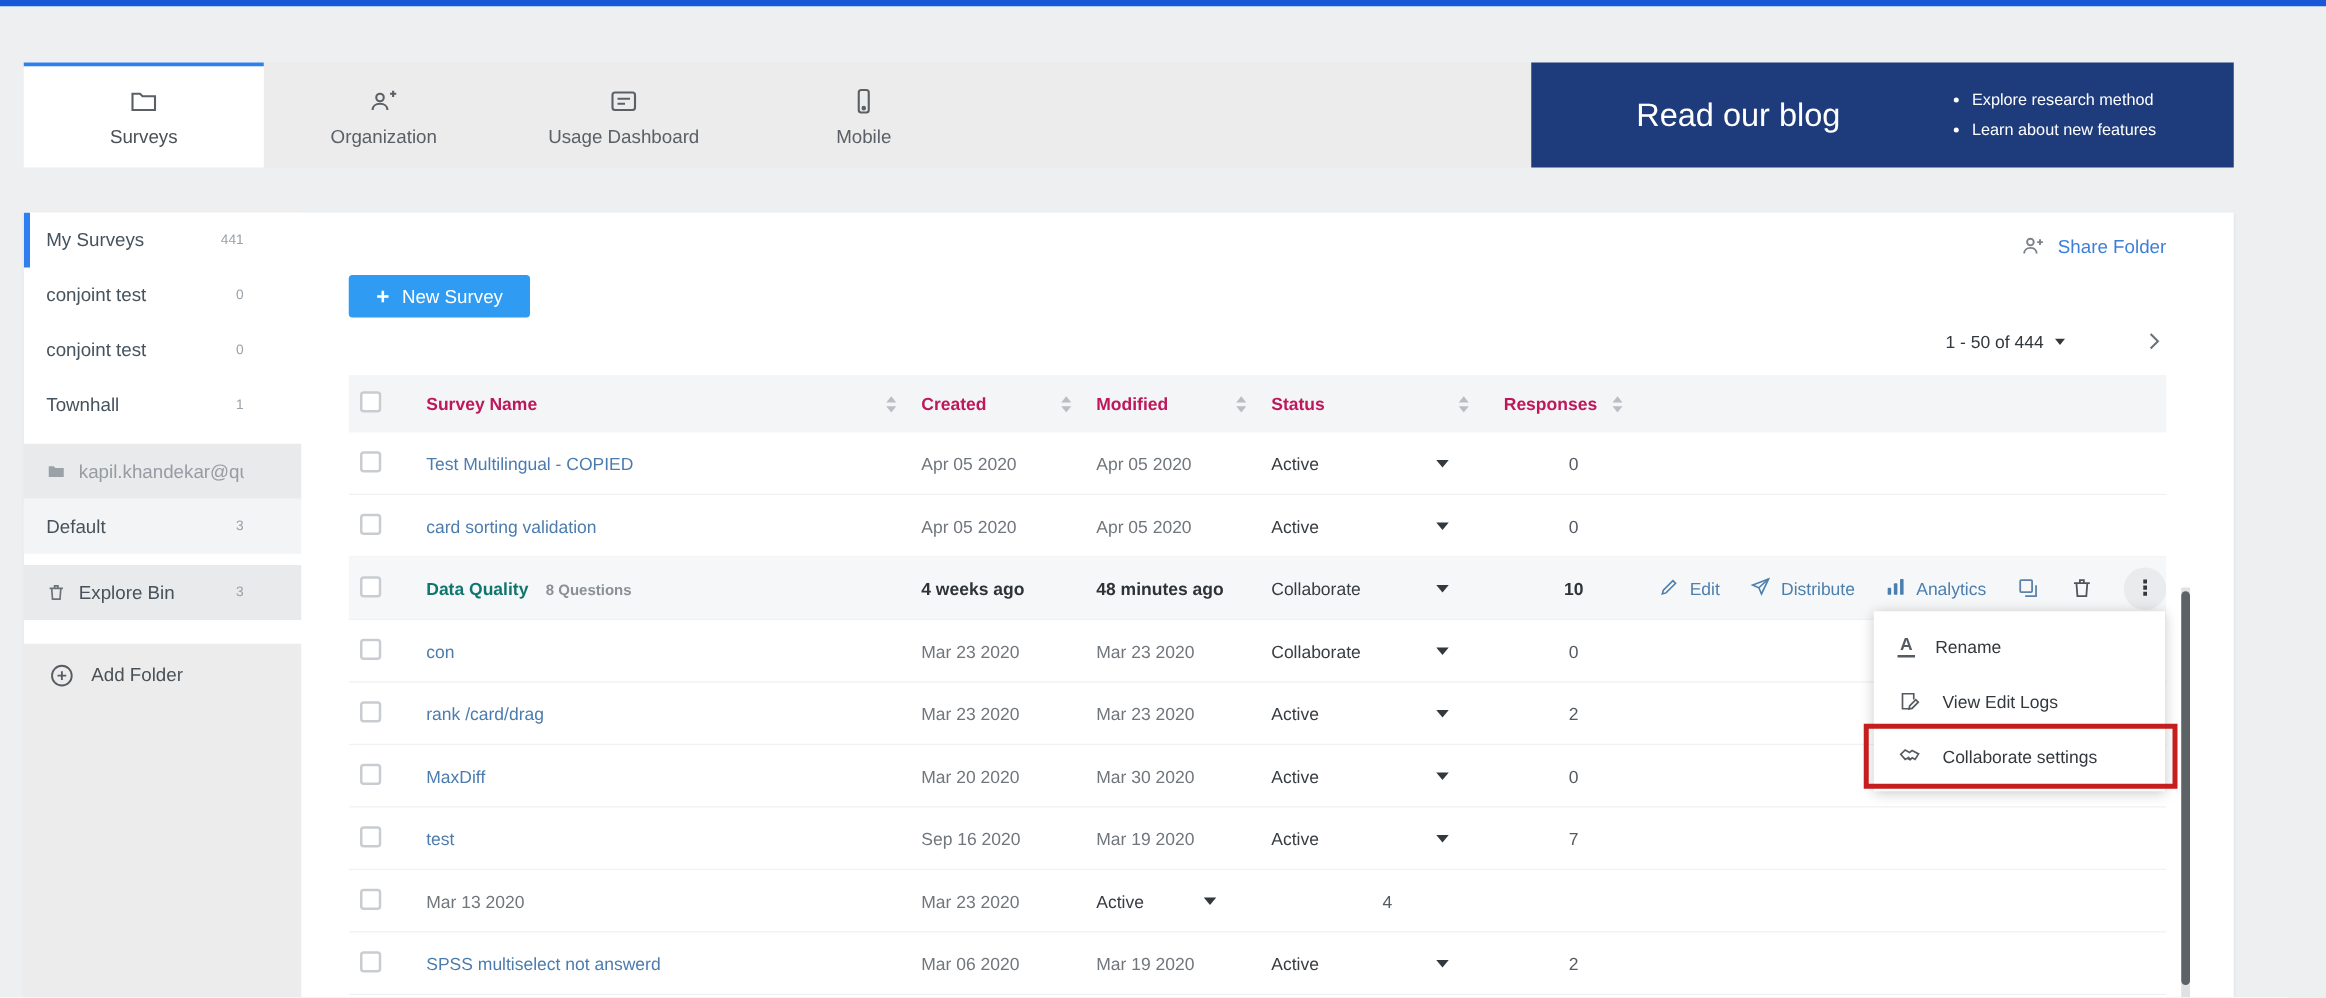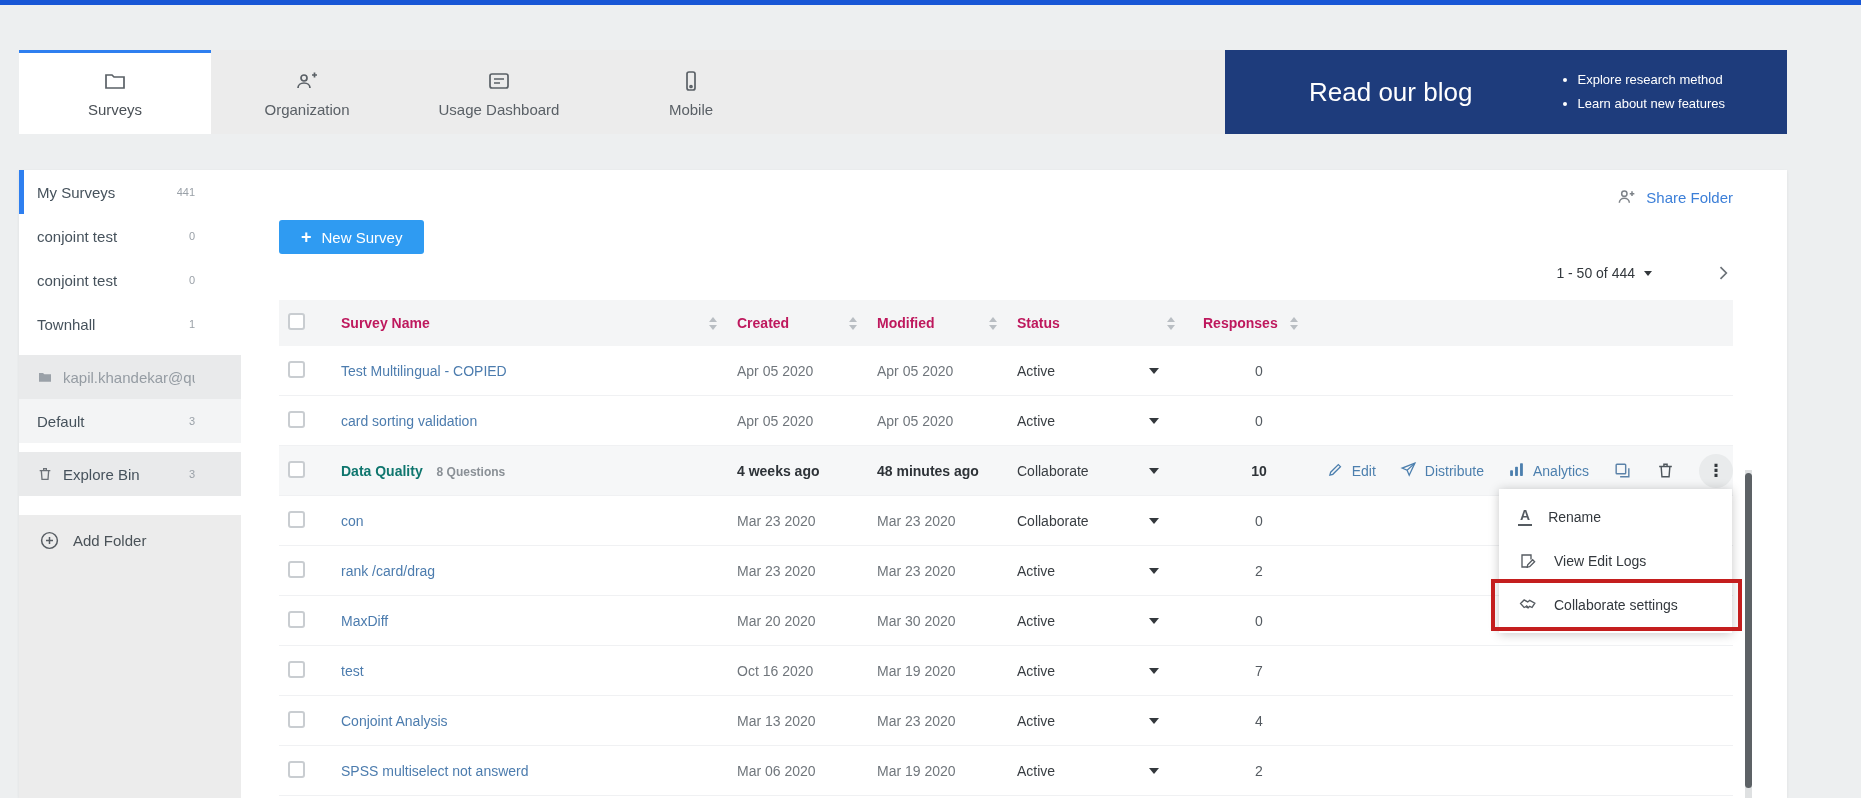--- a/index.html
+++ b/index.html
@@ -392,33 +392,32 @@
             <span>Active</span>
             <span class="caret"></span>
           </div>
         <div class="td resp">0</div>
         <div class="td actions"></div>
       </div>
 
       <div class="tr">
         <div class="td"><span class="cb"></span></div>
         <div class="td"><a class="link">test</a></div>
-        <div class="td date">Oct 16 2020</div>
+        <div class="td date">Sep 16 2020</div>
         <div class="td date">Mar 19 2020</div>
         <div class="td status">
             <span>Active</span>
             <span class="caret"></span>
           </div>
         <div class="td resp">7</div>
         <div class="td actions"></div>
       </div>
 
       <div class="tr">
         <div class="td"><span class="cb"></span></div>
-        <div class="td"><a class="link">Conjoint Analysis</a></div>
         <div class="td date">Mar 13 2020</div>
         <div class="td date">Mar 23 2020</div>
         <div class="td status">
             <span>Active</span>
             <span class="caret"></span>
           </div>
         <div class="td resp">4</div>
         <div class="td actions"></div>
       </div>
 

